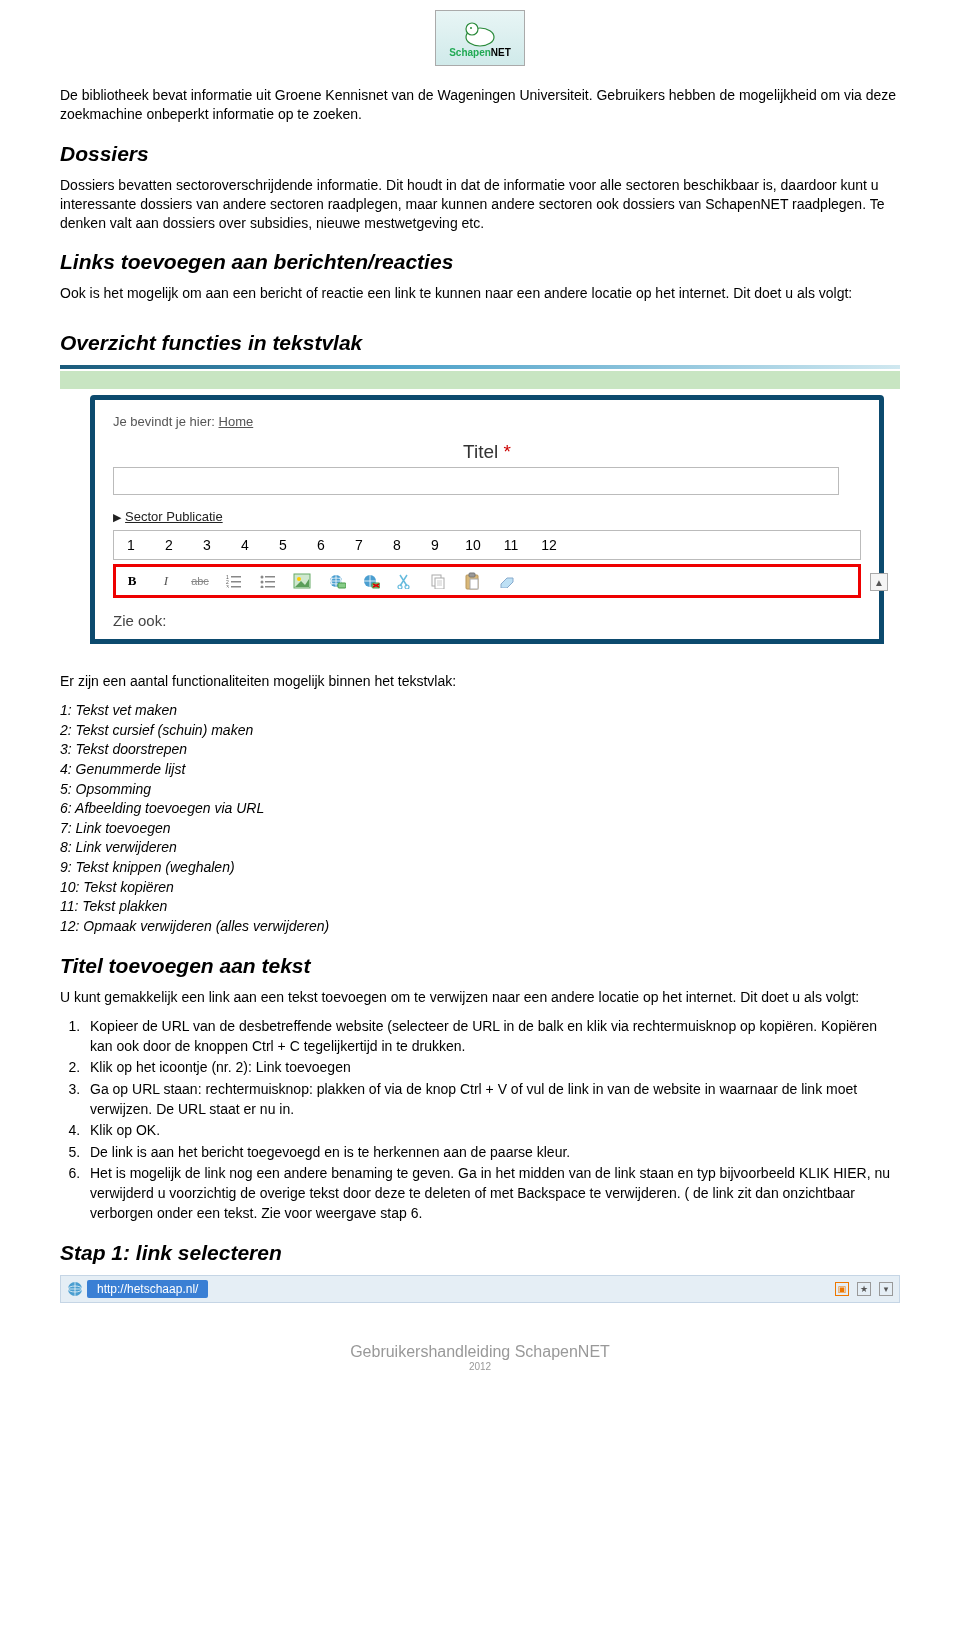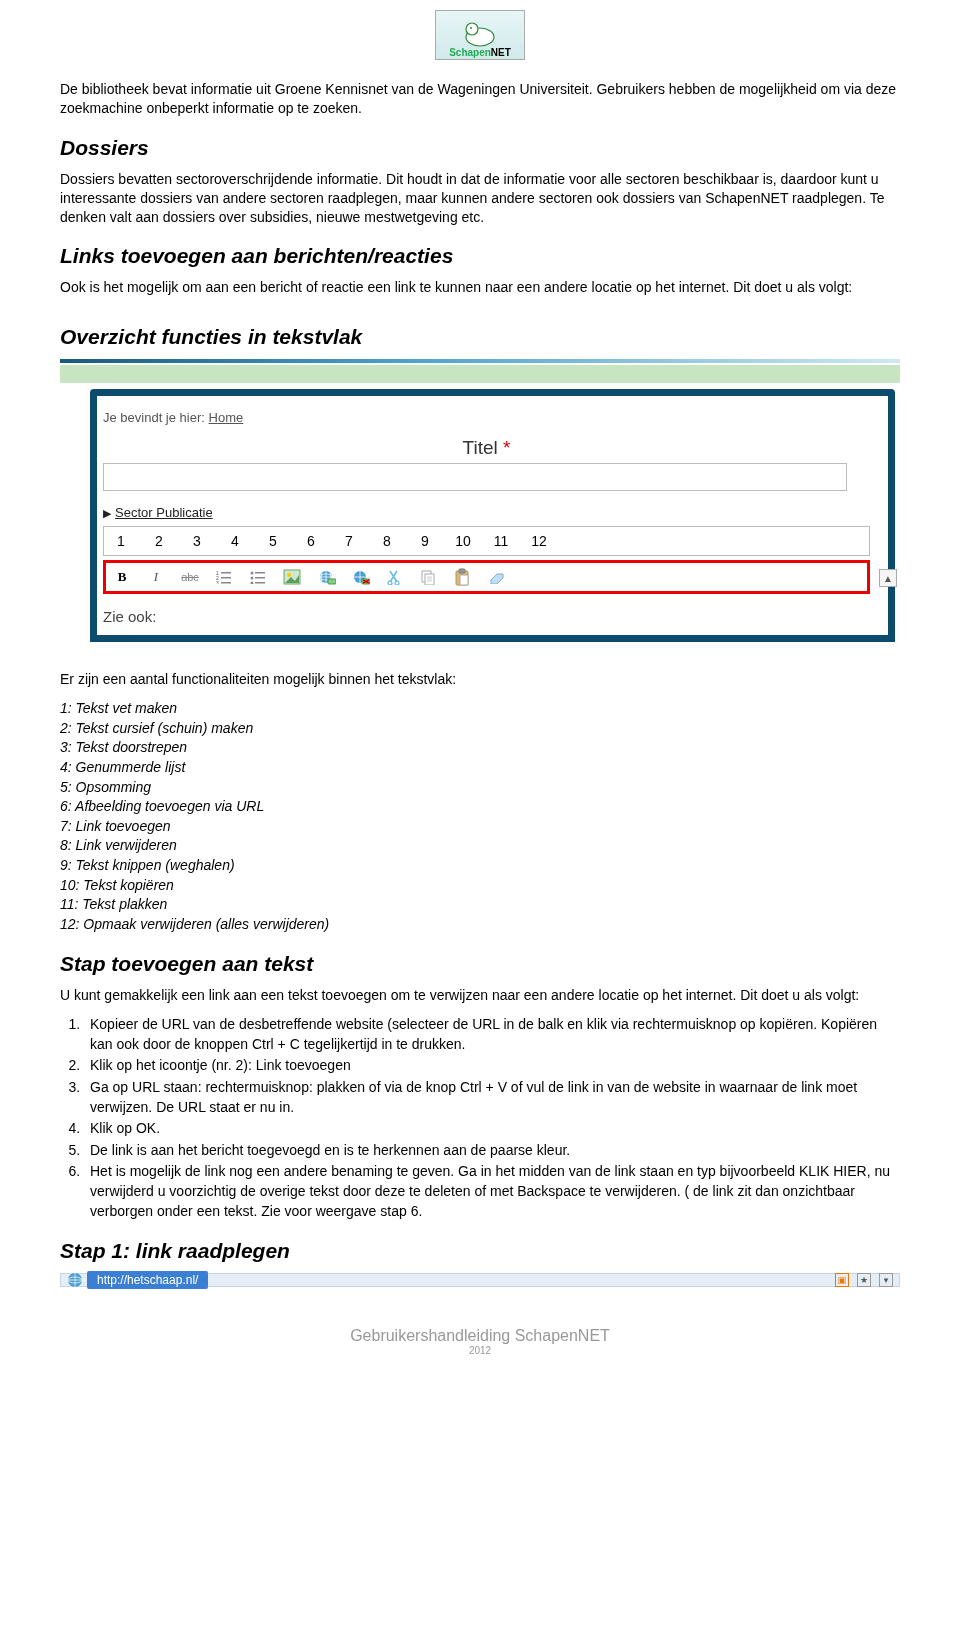--- a/index.html
+++ b/index.html
@@ -7,42 +7,42 @@
     width: 960px;
     font-family: Arial, Helvetica, sans-serif;
     font-size: 14px;
     color: #000;
     background: #fff;
     padding: 10px 60px 20px 60px;
   }
   .logo-wrap { text-align: center; margin-bottom: 20px; }
   .logo {
     display: inline-block;
-    width: 90px; height: 50px;
+    width: 90px; height: 56px;
     border: 1px solid #aaa;
     background: linear-gradient(#e8f5f5, #d0eaea);
     position: relative;
   }
   .logo svg { display: block; margin: 4px auto 0; }
   .logo .brand { font-size: 10px; font-weight: bold; color: #2a5; text-align: center; margin-top: -2px; }
   .logo .brand span.n { color: #000; }
   p.body { margin: 10px 0; line-height: 1.35; }
   h3.sec { font-style: italic; font-weight: bold; margin: 18px 0 10px; font-size: 21px; }
   hr.grad {
     border: none; height: 4px;
     background: linear-gradient(to right, #1a5a7a, #4aa0c8 40%, #d0e8f0);
     margin-bottom: 2px;
   }
   .green-strip { background: #c8e5c2; height: 18px; }
   .editor-panel {
-    border: 7px solid #0c4a6e;
+    border: 5px solid #0c4a6e;
     background: #fff;
-    margin: 6px 5px 0 30px;
+    margin: 6px 16px 0 30px;
     border-radius: 4px 4px 0 0;
-    padding: 14px 18px 10px 6px;
+    padding: 14px 18px 10px 18px;
     position: relative;
   }
   .breadcrumb { font-size: 13px; color: #555; margin-bottom: 12px; }
   .breadcrumb a { color: #555; text-decoration: underline; }
   .title-label { font-size: 19px; color: #333; text-align: center; }
   .title-label .req { color: #c00; }
   .title-input {
     display: block; width: 97%; height: 28px;
     border: 1px solid #bbb; margin-top: 4px; margin-bottom: 14px;
     background: #fff;
@@ -71,21 +71,21 @@
     width: 18px; height: 18px; border: 1px solid #aaa;
     display: flex; align-items: center; justify-content: center;
     font-size: 10px; color: #555; background: #f5f5f5;
   }
   .zie { font-size: 15px; color: #444; margin-top: 14px; }
   ol.steps { margin: 8px 0 8px 24px; line-height: 1.4; }
   ol.steps li { margin-bottom: 2px; padding-left: 6px; }
   .func-list p { line-height: 1.4; font-style: italic; }
   .url-bar {
     background: #e5eef5; border: 1px solid #c5d5e5;
-    height: 14px; display: flex; align-items: center;
+    height: 28px; display: flex; align-items: center;
     padding: 0 6px; gap: 4px; margin-top: 8px;
   }
   .globe-ic { width: 16px; height: 16px; }
   .url-pill {
     background: #3a7fd4; color: #fff; font-size: 12px;
     padding: 2px 10px; border-radius: 2px;
   }
   .url-right { margin-left: auto; display: flex; gap: 8px; font-size: 12px; color: #555; }
   .url-right span { width: 14px; height: 14px; border: 1px solid #999; display: inline-flex; align-items: center; justify-content: center; font-size: 9px;}
   .footer { text-align: center; margin-top: 40px; color: #999; font-size: 16px; }
@@ -236,33 +236,33 @@
   <p>5: Opsomming</p>
   <p>6: Afbeelding toevoegen via URL</p>
   <p>7: Link toevoegen</p>
   <p>8: Link verwijderen</p>
   <p>9: Tekst knippen (weghalen)</p>
   <p>10: Tekst kopiëren</p>
   <p>11: Tekst plakken</p>
   <p>12: Opmaak verwijderen (alles verwijderen)</p>
 </div>
 
-<h3 class="sec">Stap toevoegen aan tekst</h3>
+<h3 class="sec">Titel toevoegen aan tekst</h3>
 <p class="body">U kunt gemakkelijk een link  aan een tekst toevoegen om te verwijzen naar een andere locatie op het internet. Dit doet u als volgt:</p>
 
 <ol class="steps">
   <li>Kopieer de URL van de desbetreffende website (selecteer de URL  in de balk en klik via rechtermuisknop  op kopiëren. Kopiëren kan ook door de knoppen Ctrl + C tegelijkertijd in te drukken.</li>
   <li>Klik op het icoontje (nr. 2): Link toevoegen</li>
   <li>Ga op URL staan: rechtermuisknop: plakken of via de knop Ctrl + V of vul de link in van de website in waarnaar de link moet verwijzen.  De URL staat er nu in.</li>
   <li>Klik op OK.</li>
   <li>De link is aan het bericht toegevoegd en is te herkennen aan de paarse kleur.</li>
   <li>Het is mogelijk de link nog een andere benaming te geven. Ga in het midden van de link staan en typ bijvoorbeeld KLIK HIER, nu verwijderd u voorzichtig de overige tekst door deze te deleten of met Backspace te verwijderen. ( de link zit dan onzichtbaar verborgen onder een tekst. Zie voor weergave stap 6.</li>
 </ol>
 
-<h3 class="sec">Stap 1: link raadplegen</h3>
+<h3 class="sec">Stap 1: link selecteren</h3>
 
 <div class="url-bar">
   <span class="globe-ic">
     <svg width="16" height="16">
         <circle cx="8" cy="8" r="7" fill="#4a9ed0"></circle>
         <ellipse cx="8" cy="8" rx="7" ry="3" fill="none" stroke="#fff" stroke-width="0.7"></ellipse>
         <path d="M8 1 L8 15 M1 8 L15 8" stroke="#fff" stroke-width="0.7"></path>
       </svg>
   </span>
   <span class="url-pill">http://hetschaap.nl/</span>

